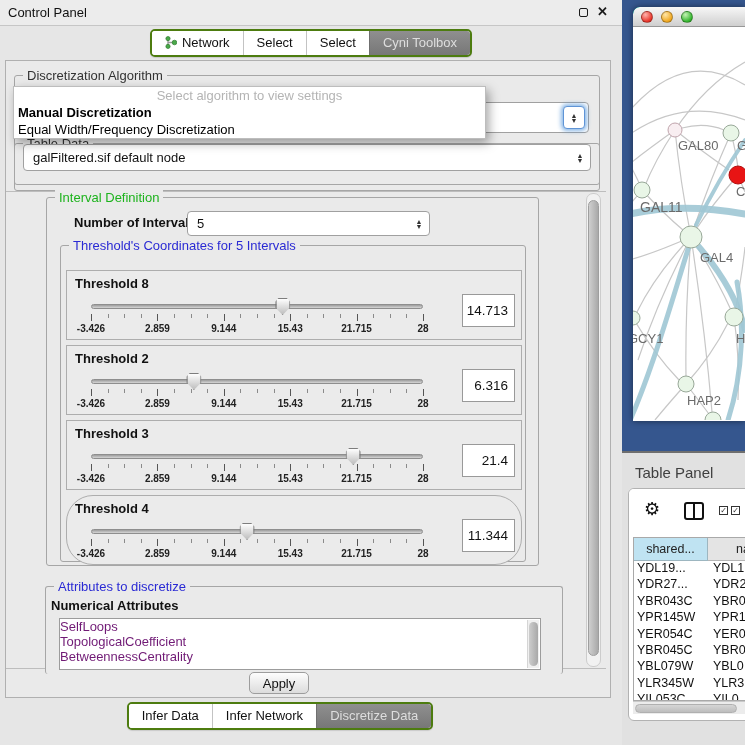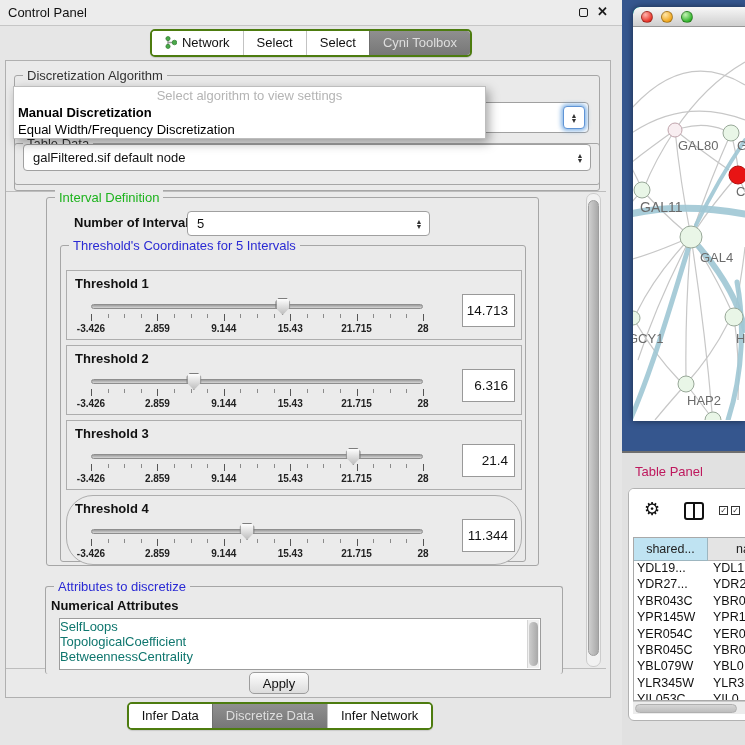--- a/index.html
+++ b/index.html
@@ -71,21 +71,21 @@
   .tick.minor { height:4px; background:#8a8a8a; }
   .tick.major { height:7px; }
   .tick-label { position:absolute; top:26px; transform:translateX(-50%); font-size:10px; font-weight:bold; color:#222; white-space:nowrap; }
   .thr-value { position:absolute; right:6px; top:23px; width:53px; height:33px; background:#fff;
     border:1px solid #999; font-family:"Liberation Sans",sans-serif; font-size:13.5px; color:#111;
     text-align:right; padding-right:6px; }
 
   .attr-label { position:absolute; left:5px; top:11px; font-size:13px; font-weight:bold; color:#111; }
   .attr-list { position:absolute; left:13px; top:31px; width:482px; height:52px; background:#fff;
     border:1px solid #9c9c9c; overflow:hidden; }
-  .attr-item { font-size:13px; color:#0f766e; height:15px; line-height:15px; white-space:nowrap; }
+  .attr-item { font-size:13px; color:#701a75; height:15px; line-height:15px; white-space:nowrap; }
   .list-scroll { position:absolute; right:1px; top:1px; width:12px; bottom:1px; background:#f0f0f0; border-left:1px solid #d5d5d5; }
   .list-thumb { position:absolute; left:1px; top:2px; width:9px; height:44px; border-radius:5px;
     background:linear-gradient(90deg,#cdcdcd,#a8a8a8); }
 
   .apply-btn { position:absolute; left:243px; top:611px; width:60px; height:22px;
     background:linear-gradient(#fdfdfd,#dcdcdc); border:1px solid #9d9d9d; border-radius:5px;
     font-family:"Liberation Sans",sans-serif; font-size:13px; color:#111; }
 
   .bottom-tabbar { position:absolute; left:0; top:702px; width:622px; display:flex; justify-content:center; }
   .bottom-tabbar .seg { transform:translateX(-31px); }
@@ -98,21 +98,21 @@
     background:linear-gradient(#f7f7f7,#cfcfcf); border-bottom:1px solid #979797; border-radius:7px 0 0 0; }
   .tl { position:absolute; top:4px; width:12px; height:12px; border-radius:50%; border:0.5px solid rgba(0,0,0,.3); }
   .tl.red    { left:8px;  background:radial-gradient(circle at 35% 28%, #ffb3ad, #e8352a 70%); }
   .tl.yellow { left:28px; background:radial-gradient(circle at 35% 28%, #ffe6a8, #f0a71e 70%); }
   .tl.green  { left:48px; background:radial-gradient(circle at 35% 28%, #c4f3b4, #34b52e 70%); }
   #net-canvas { position:absolute; left:0; top:20px; right:0; bottom:0; background:#fff; }
 
   
   #table-panel { position:absolute; left:622px; top:451px; width:123px; height:294px;
     background:#e1e1e1; border-top:2px solid #6e6e6e; }
-  .tp-title { position:absolute; left:13px; top:11px; font-size:13px; color:#be185d; }
+  .tp-title { position:absolute; left:13px; top:11px; font-size:15px; color:#404040; }
   .tp-card { position:absolute; left:6px; top:35px; width:128px; height:233px; background:#fff;
     border:1px solid #b2b2b2; border-radius:6px 0 0 6px; overflow:hidden; }
   .tp-toolbar { position:absolute; left:0; top:0; right:0; height:47px; background:#fff; }
   .gear-ic { position:absolute; left:15px; top:9px; font-size:18px; color:#111; }
   .split-ic { position:absolute; left:55px; top:13px; width:20px; height:18px; border:2px solid #111; border-radius:3px; }
   .split-ic::after { content:""; position:absolute; left:7px; top:0; bottom:0; width:2px; background:#111; }
   .chk-ic { position:absolute; top:17px; width:9px; height:9px; border:1.2px solid #333; font-size:8px;
     line-height:8px; text-align:center; color:#333; }
   .tp-table { position:absolute; left:4px; top:48px; width:130px; border:1px solid #a9a9a9; border-right:none; background:#fff; }
   .tp-hrow { display:flex; height:23px; font-size:12.5px; color:#222; }
@@ -198,21 +198,21 @@
       <span class="grp-title green">Interval Definition</span>
       <span class="noi-label">Number of Intervals</span>
       <div class="combo" style="left:140px; top:13px; width:243px; height:25px;">
         <span class="val">5</span>
         <span class="stepper">▲<br>▼</span>
       </div>
       <div class="grp" style="left:13px; top:47px; width:466px; height:317px; background:#eaeaea;">
         <span class="grp-title blue">Threshold's Coordinates for 5 Intervals</span>
         <div id="thresholds-container">
             <div class="thr-panel" style="top: 24px;">
-              <div class="thr-label">Threshold 1</div>
+              <div class="thr-label">Threshold 8</div>
               <div class="slider">
                 <div class="slider-track"></div>
                 <span class="tick major" style="left: 0%;"></span>
                 <span class="tick-label" style="left: 0%;">-3.426</span>
                 <span class="tick minor" style="left: 4.99984%;"></span>
                 <span class="tick minor" style="left: 9.99968%;"></span>
                 <span class="tick minor" style="left: 14.9995%;"></span>
                 <span class="tick major" style="left: 19.9994%;"></span>
                 <span class="tick-label" style="left: 19.9994%;">2.859</span>
                 <span class="tick minor" style="left: 24.9992%;"></span>
@@ -364,25 +364,25 @@
     </div>
 
     <button class="apply-btn">Apply</button>
   </div>
 
   <div class="bottom-tabbar">
     <div class="seg">
       <div class="tab">
           <span>Infer Data</span>
         </div>
+      <div class="tab">
+          <span>Infer Network</span>
+        </div>
       <div class="tab active">
           <span>Discretize Data</span>
-        </div>
-      <div class="tab">
-          <span>Infer Network</span>
         </div>
     </div>
   </div>
 </div>
 
 <div id="network-frame">
   <div id="net-window">
     <div class="net-titlebar">
       <span class="tl red"></span>
       <span class="tl yellow"></span>

